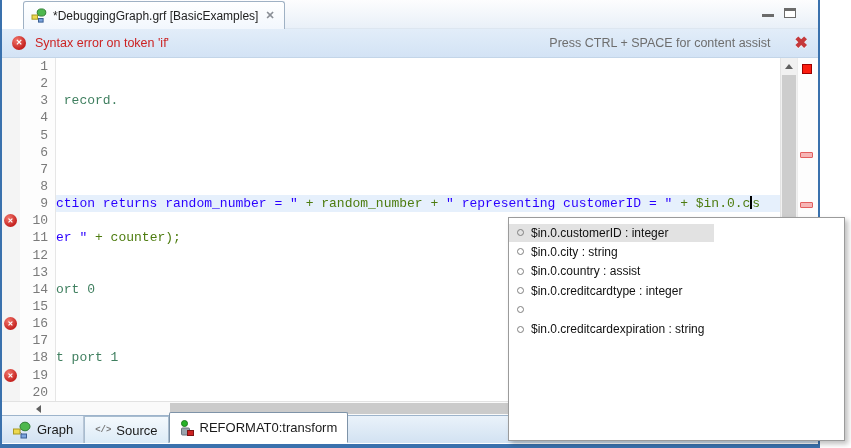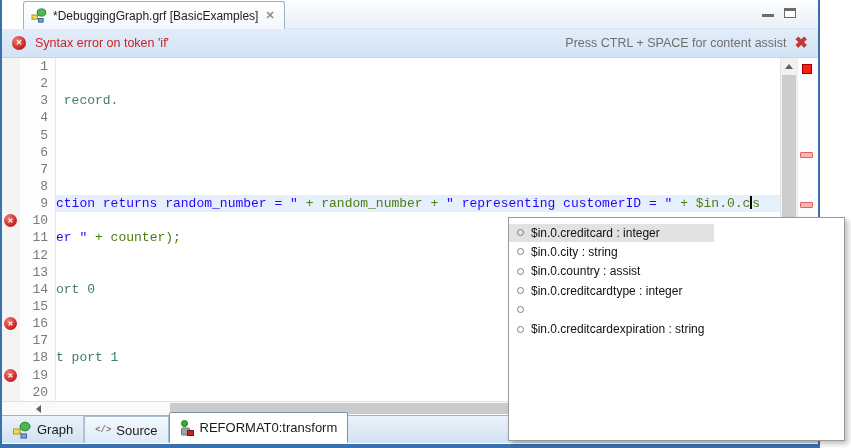--- a/index.html
+++ b/index.html
@@ -26,21 +26,21 @@
   .max-icon{width:12px;height:10px;border:1px solid #6b6b6b;border-top:3px solid #6b6b6b;background:#fff;}
   
   #banner{height:29px;background:linear-gradient(var(--banner-bg1),var(--banner-bg2));
     border-bottom:1px solid #c3d5e8;display:flex;align-items:center;padding:0 10px;}
   .err-circle{width:14px;height:14px;border-radius:50%;
     background:radial-gradient(circle at 35% 30%,#f2766c,#c5221f 70%);
     color:#fff;font-size:8px;font-weight:bold;display:flex;align-items:center;justify-content:center;
     flex:none;line-height:1;}
   #banner .err-text{color:var(--error-red);font-size:12.5px;margin-left:9px;}
   #banner .spacer{flex:1;}
-  #banner .hint{color:var(--hint-gray);font-size:12.5px;margin-right:8px;}
+  #banner .hint{color:var(--hint-gray);font-size:12.5px;margin-right:24px;}
   #banner .banner-close{color:#c5393b;font-size:16px;font-weight:bold;line-height:1;cursor:pointer;
     text-shadow:0 1px 0 rgba(255,255,255,.6);}
   
   #editor{display:flex;height:343px;background:#fff;}
   #ann-ruler{width:18px;background:#f4f4f4;position:relative;flex:none;}
   #ann-ruler .err-circle{position:absolute;left:2px;width:13px;height:13px;font-size:7px;}
   #line-nums{width:36px;flex:none;background:#fdfdfd;border-right:1px solid #e6e6e6;
     font-family:"Liberation Mono",monospace;font-size:13px;color:#7a7a7a;text-align:right;}
   #line-nums .ln{height:17.15px;line-height:17.15px;padding-right:7px;}
   #code-col{width:724px;flex:none;position:relative;overflow:hidden;
@@ -218,21 +218,21 @@
       </span>
       <span>REFORMAT0:transform</span>
     </div>
   </div>
 </div>
 
 <div id="assist">
     <div class="as-item sel">
       <div class="as-inner">
         <span class="as-dot"></span>
-        <span>$in.0.creditcard : integer</span>
+        <span>$in.0.customerID : integer</span>
       </div>
     </div>
     <div class="as-item">
       <div class="as-inner">
         <span class="as-dot"></span>
         <span>$in.0.city : string</span>
       </div>
     </div>
     <div class="as-item">
       <div class="as-inner">

